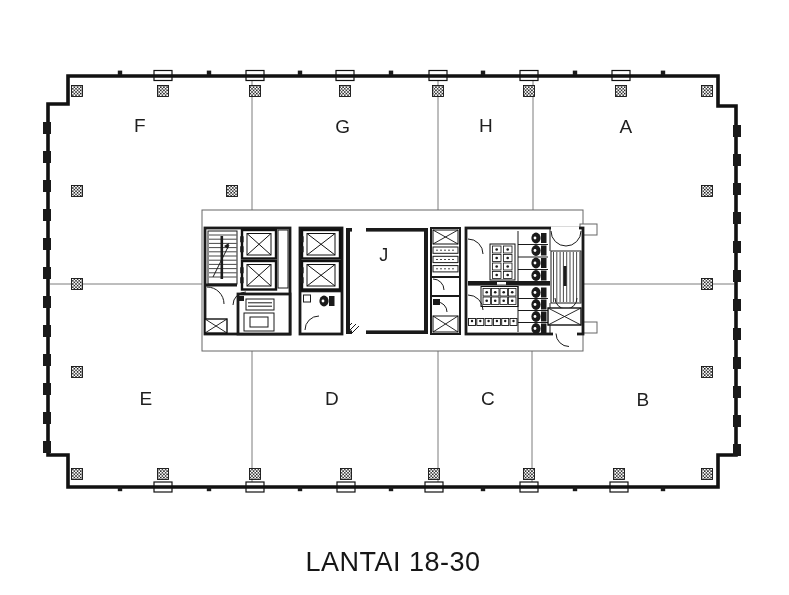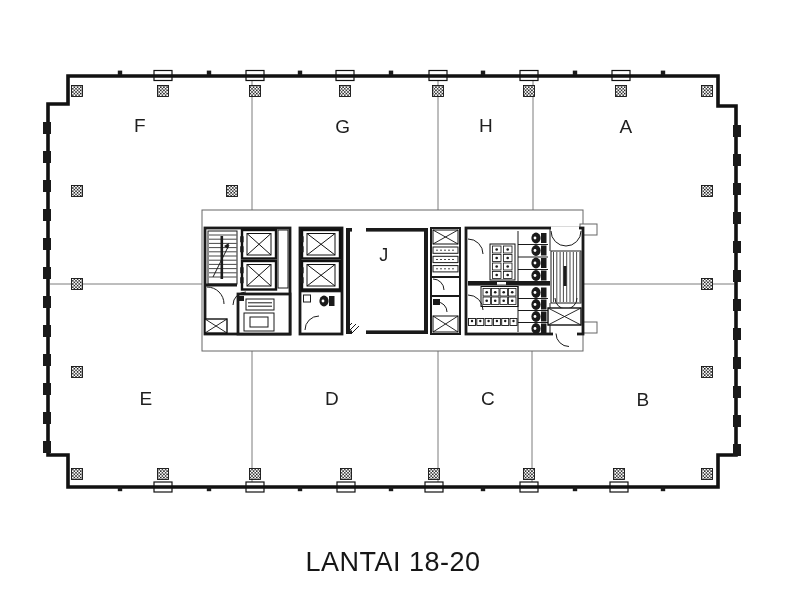--- a/index.html
+++ b/index.html
@@ -358,14 +358,14 @@
   <div class="zlabel" style="left:140px;top:126px">F</div>
   <div class="zlabel" style="left:343px;top:127px">G</div>
   <div class="zlabel" style="left:486px;top:126px">H</div>
   <div class="zlabel" style="left:626px;top:127px">A</div>
   <div class="zlabel" style="left:146px;top:399px">E</div>
   <div class="zlabel" style="left:332px;top:399px">D</div>
   <div class="zlabel" style="left:488px;top:399px">C</div>
   <div class="zlabel" style="left:643px;top:400px">B</div>
   <div class="zlabel jlabel" style="left:384px;top:255px">J</div>
 
-  <div class="ptitle" style="left:393px;top:562px">LANTAI 18-20</div>
+  <div class="ptitle" style="left:393px;top:562px">LANTAI 18-30</div>
 </div>
 
 </body></html>

